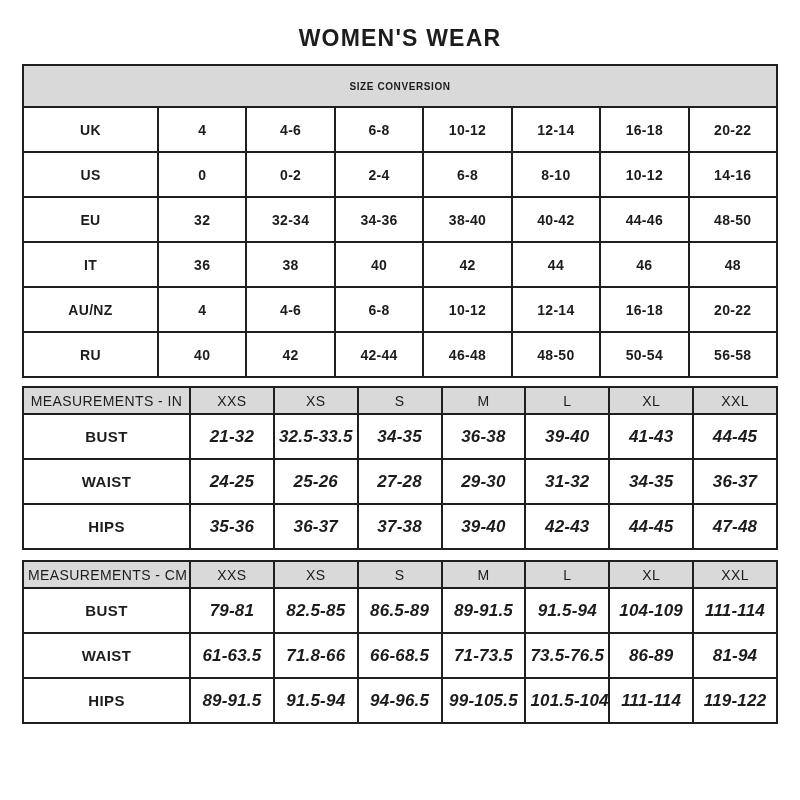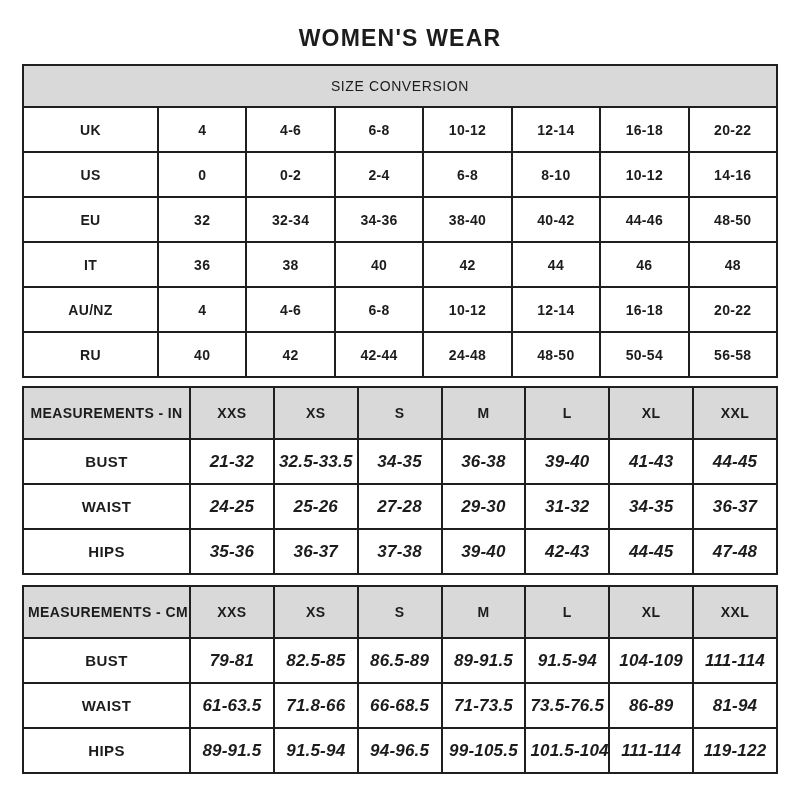--- a/index.html
+++ b/index.html
@@ -41,31 +41,31 @@
     padding: 2px 4px;
     overflow: hidden;
     white-space: nowrap;
   }
   
   .tbl-conversion { margin-bottom: 8px; }
   .tbl-conversion td { height: 45px; font-size: 14px; font-weight: 600; letter-spacing: 0.3px; }
   .tbl-conversion .banner-row td {
     height: 42px;
     background: var(--header-bg);
-    font-weight: 400;
-    font-size: 14px;
+    font-weight: 700;
+    font-size: 10px;
     letter-spacing: 0.6px;
   }
   
   .tbl-measure { margin-bottom: 10px; }
   .tbl-measure td { height: 45px; }
   .tbl-measure .head-row td {
-    height: 52px;
+    height: 27px;
     background: var(--header-bg);
-    font-weight: 700;
+    font-weight: 400;
     font-size: 14px;
     letter-spacing: 0.4px;
   }
   .tbl-measure .row-label {
     font-size: 15px;
     font-weight: 600;
     letter-spacing: 0.4px;
   }
   .tbl-measure .value-cell {
     font-size: 17px;
@@ -144,21 +144,21 @@
           <td class="value-cell">10-12</td>
           <td class="value-cell">12-14</td>
           <td class="value-cell">16-18</td>
           <td class="value-cell">20-22</td>
         </tr>
         <tr>
           <td class="row-label">RU</td>
           <td class="value-cell">40</td>
           <td class="value-cell">42</td>
           <td class="value-cell">42-44</td>
-          <td class="value-cell">24-48</td>
+          <td class="value-cell">46-48</td>
           <td class="value-cell">48-50</td>
           <td class="value-cell">50-54</td>
           <td class="value-cell">56-58</td>
         </tr>
       </tbody>
   </table>
 
   <table class="tbl-measure">
     <colgroup>
       <col style="width:167px">

